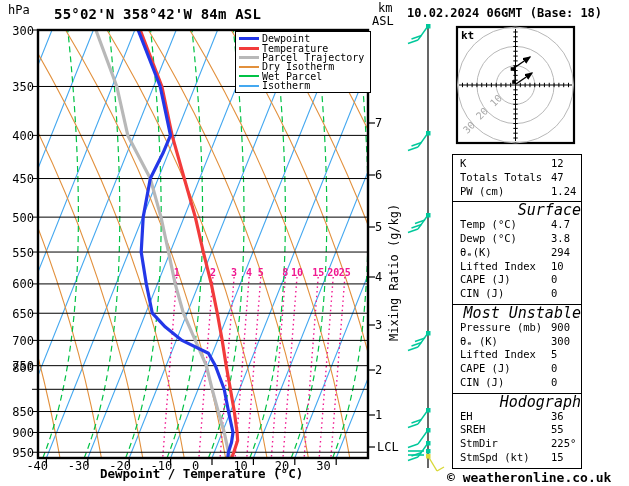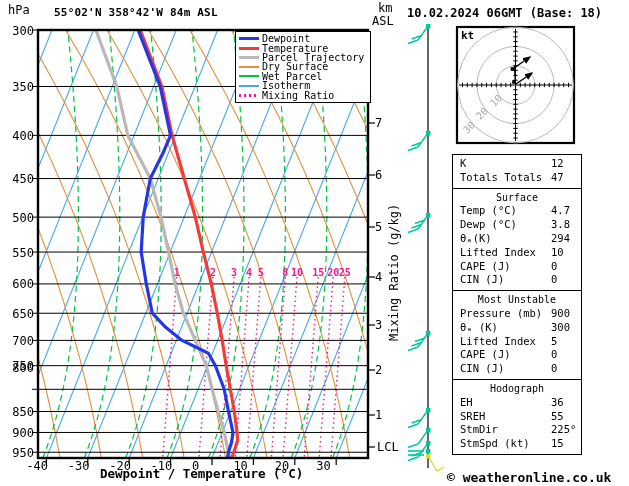--- a/index.html
+++ b/index.html
@@ -1,40 +1,40 @@
 <!DOCTYPE html>
 <html><head>
 <meta charset="utf-8">
 <style>
   html,body{margin:0;padding:0;background:#e8e8e8;}
   .screen{position:relative;width:629px;height:486px;background:#ffffff;overflow:hidden;
           font-family:"DejaVu Sans Mono",monospace;color:#000;}
   .screen svg{position:absolute;left:0;top:0;}
   .abs{position:absolute;white-space:nowrap;}
-  .station{left:54px;top:6px;font-size:11px;font-weight:bold;letter-spacing:.2px;}
+  .station{left:54px;top:6px;font-size:14px;font-weight:bold;letter-spacing:.2px;}
   .date{left:407px;top:6px;font-size:12px;font-weight:bold;}
   .hpa{left:8px;top:3px;font-size:12px;}
   .km{left:378px;top:1px;font-size:12px;}
   .asl{left:372px;top:14px;font-size:12px;}
   .legend{left:235px;top:31px;width:131px;border:1px solid #000;background:#fff;padding:2px 0 2px 3px;z-index:5;}
   .lrow{display:flex;align-items:center;height:9.4px;gap:3px;}
   .lswatch{width:20px;height:3px;flex:none;}
   .llab{font-size:10px;line-height:9px;white-space:nowrap;}
   .plab{position:absolute;left:6px;width:28px;text-align:right;font-size:12px;}
   .tlab{position:absolute;top:459px;width:40px;text-align:left;font-size:12px;}
   .klab{position:absolute;left:375px;font-size:12px;}
   .xlabel{left:100px;top:466px;font-size:12.5px;font-weight:bold;text-align:right;}
   .mixv{position:absolute;top:267px;width:22px;text-align:center;font-size:10px;font-weight:bold;}
   .mixlabel{left:387px;top:341px;transform:rotate(-90deg);transform-origin:0 0;font-size:12px;}
   .lcl{left:377px;top:440px;font-size:12px;}
   .kt{left:461px;top:29px;font-size:11px;font-weight:bold;}
   .ring{position:absolute;font-size:10px;transform:rotate(-45deg);}
   .tables{left:452px;top:155px;width:130px;}
   .tbox{border:1px solid #000;background:#fff;margin-top:-1px;padding:2px 0 3px 0;}
-  .ttitle{text-align:center;font-size:10px;height:13.8px;line-height:13.8px;}
+  .ttitle{text-align:right;font-size:15px;height:13.8px;line-height:13.8px;font-style:italic;}
   .trow{position:relative;height:13.8px;line-height:13.8px;font-size:10.5px;}
   .tl{position:absolute;left:7px;}
   .tv{position:absolute;left:98px;}
   .footer{left:447px;top:470px;font-size:13px;font-weight:bold;}
 </style>
 </head>
 <body>
 
 <div class="screen">
   <svg id="gfx" width="629" height="486" viewBox="0 0 629 486">
@@ -257,33 +257,29 @@
       <div class="lrow">
         <div class="lswatch" style="background: rgb(242, 59, 59);"></div>
         <div class="llab">Temperature</div>
       </div>
       <div class="lrow">
         <div class="lswatch" style="background: rgb(184, 184, 184);"></div>
         <div class="llab">Parcel Trajectory</div>
       </div>
       <div class="lrow">
         <div class="lswatch" style="background: rgb(226, 144, 60); height: 2px;"></div>
-        <div class="llab">Dry Surface</div>
+        <div class="llab">Dry Isotherm</div>
       </div>
       <div class="lrow">
         <div class="lswatch" style="background: rgb(0, 194, 69); height: 2px;"></div>
         <div class="llab">Wet Parcel</div>
       </div>
       <div class="lrow">
         <div class="lswatch" style="background: rgb(68, 168, 240); height: 2px;"></div>
         <div class="llab">Isotherm</div>
-      </div>
-      <div class="lrow">
-        <div class="lswatch" style="background: repeating-linear-gradient(90deg, rgb(240, 24, 144) 0px, rgb(240, 24, 144) 2px, transparent 2px, transparent 5px);"></div>
-        <div class="llab">Mixing Ratio</div>
       </div>
     </div>
 
   <div id="plabels">
       <div class="plab" style="top: 23.5px;">300</div>
       <div class="plab" style="top: 79.97px;">350</div>
       <div class="plab" style="top: 128.887px;">400</div>
       <div class="plab" style="top: 172.034px;">450</div>
       <div class="plab" style="top: 210.631px;">500</div>
       <div class="plab" style="top: 245.546px;">550</div>
@@ -342,20 +338,24 @@
   <div class="abs tables" id="tables">
       <div class="tbox">
         <div class="trow">
           <div class="tl">K</div>
           <div class="tv">12</div>
         </div>
         <div class="trow">
           <div class="tl">Totals Totals</div>
           <div class="tv">47</div>
         </div>
+        <div class="trow">
+          <div class="tl">PW (cm)</div>
+          <div class="tv">1.24</div>
+        </div>
       </div>
       <div class="tbox">
         <div class="ttitle">Surface</div>
         <div class="trow">
           <div class="tl">Temp (°C)</div>
           <div class="tv">4.7</div>
         </div>
         <div class="trow">
           <div class="tl">Dewp (°C)</div>
           <div class="tv">3.8</div>

